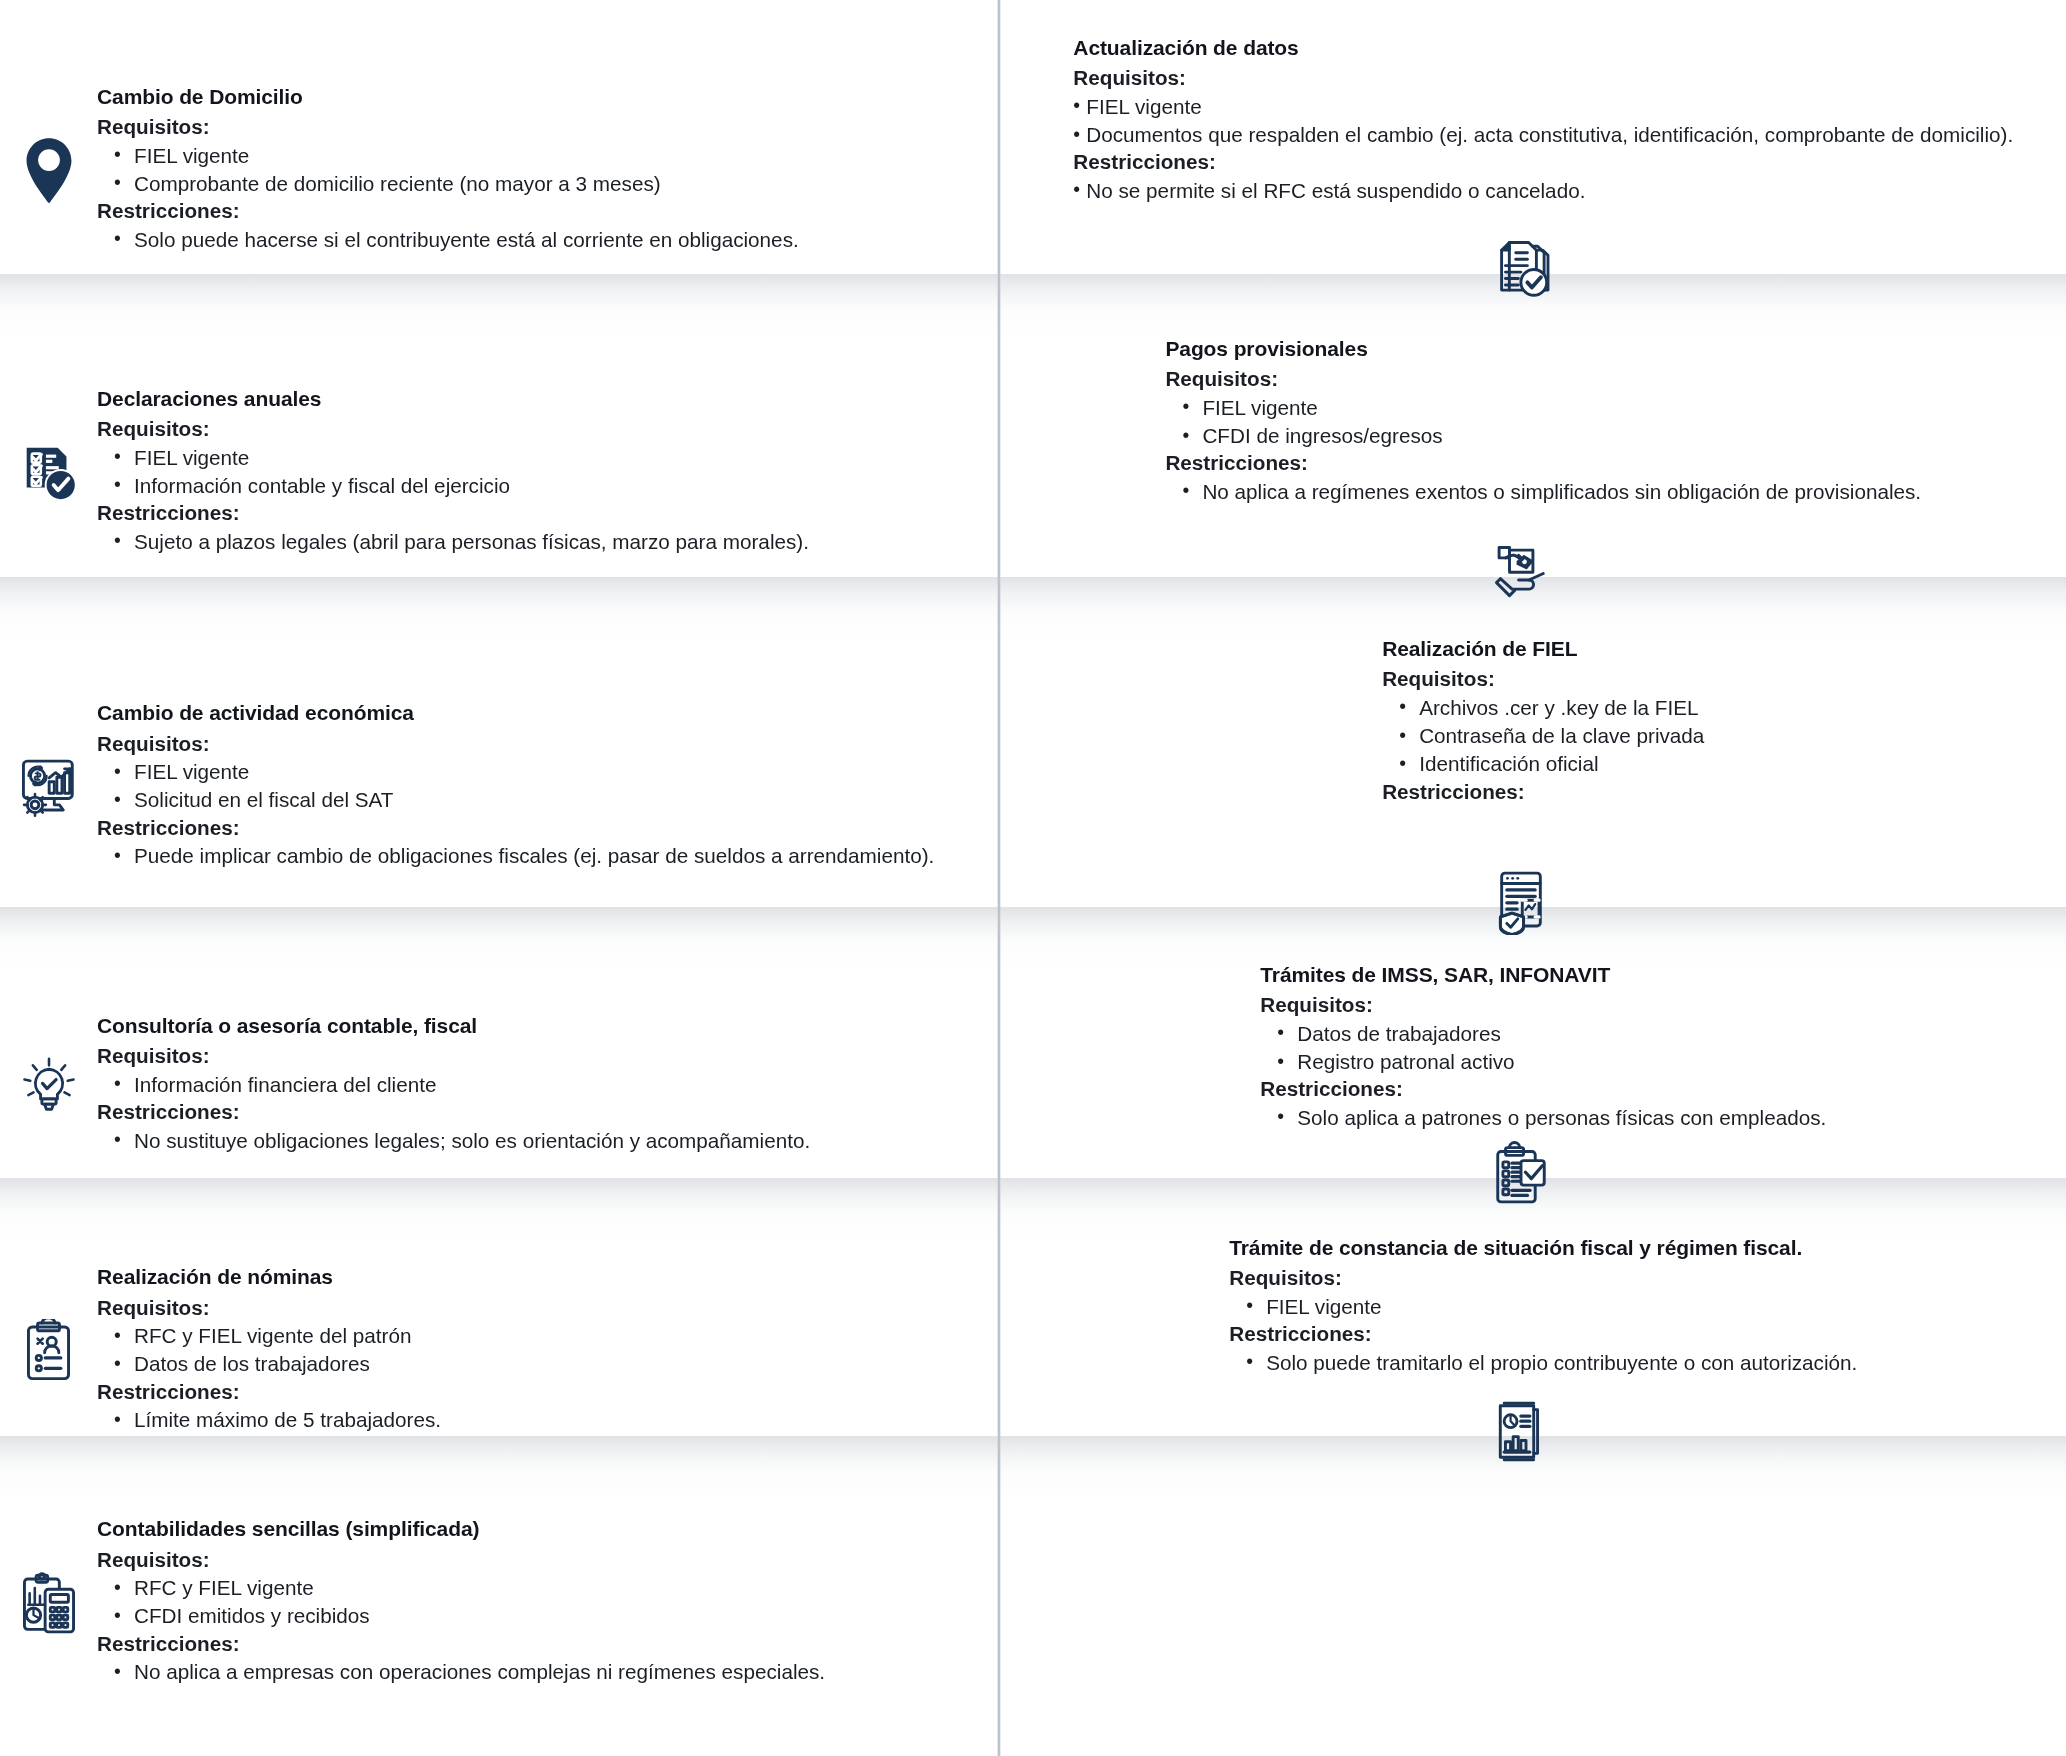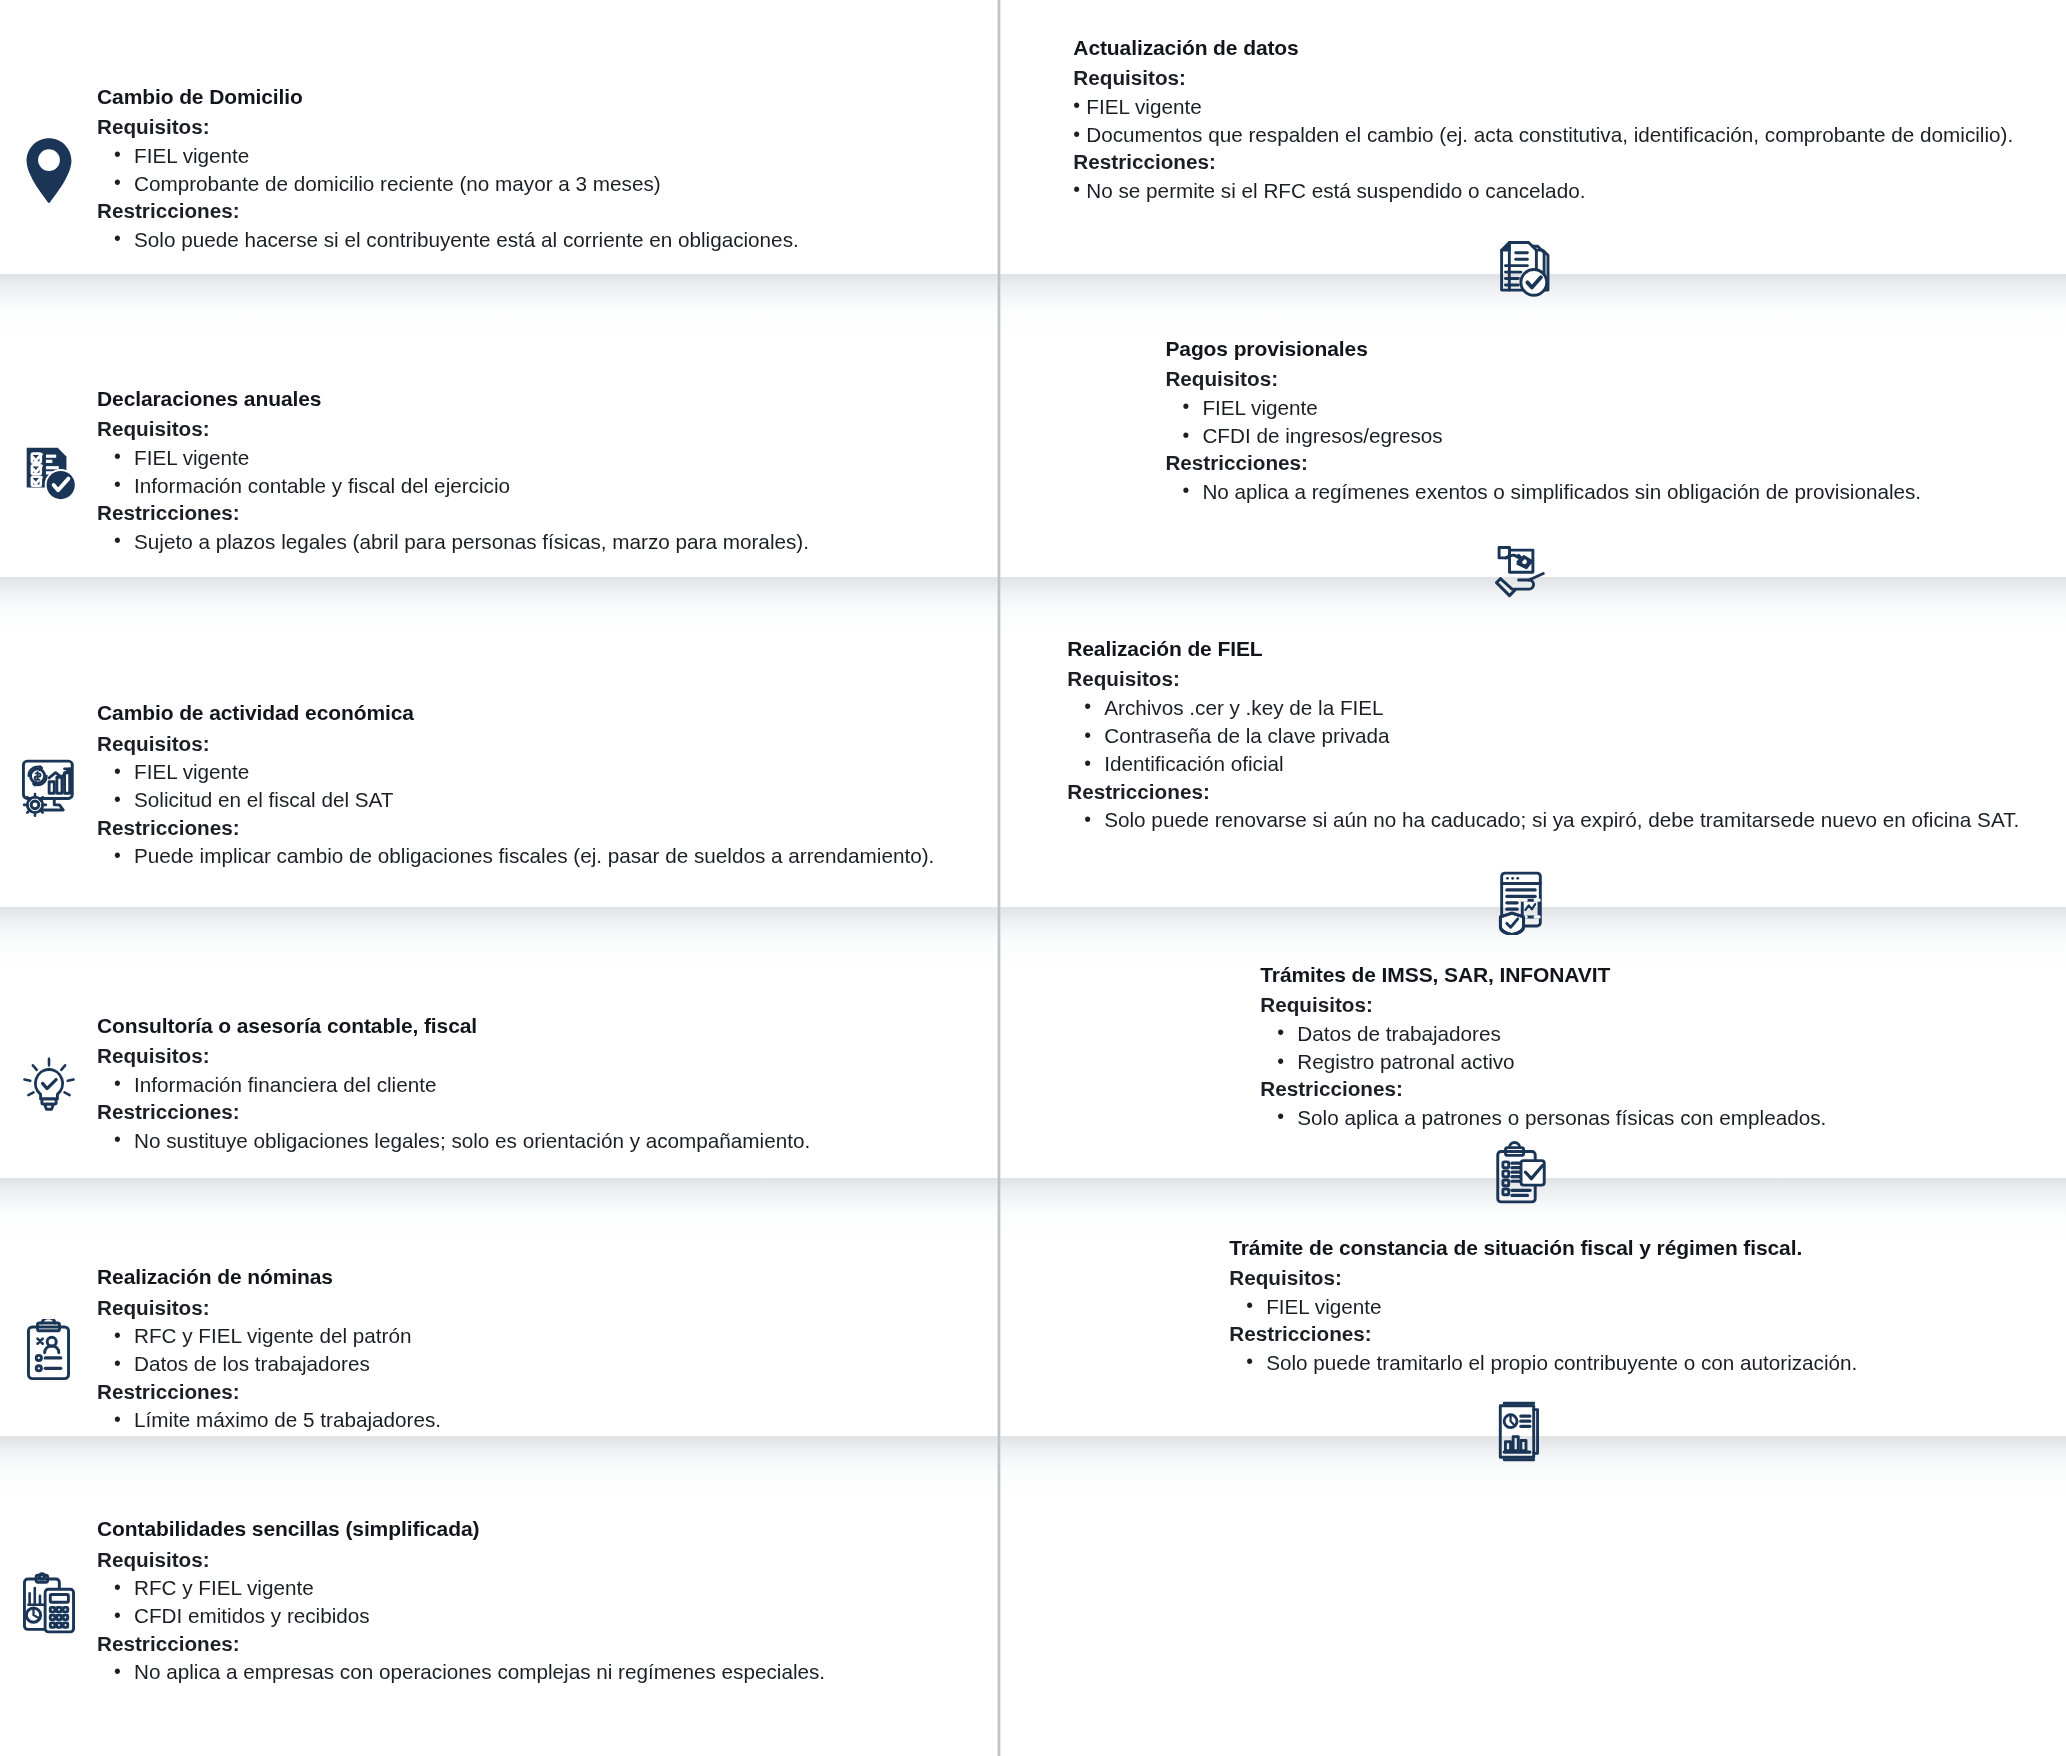--- a/index.html
+++ b/index.html
@@ -344,23 +344,20 @@
       <div class="card right">
         <div class="card-body">
           <div class="card-title">Realización de FIEL</div>
           <div class="label">Requisitos:</div>
           <ul class="bullets">
             <li>Archivos .cer y .key de la FIEL</li>
             <li>Contraseña de la clave privada</li>
             <li>Identificación oficial</li>
           </ul>
           <div class="label">Restricciones:</div>
-          <ul class="bullets">
-            <li>Solo puede renovarse si aún no ha caducado; si ya expiró, debe tramitarsede nuevo en oficina SAT.</li>
-          </ul>
         </div>
         <div class="icon-slot">
           <svg width="62" height="67" viewBox="0 0 96 104" aria-hidden="true">
             <g fill="none" stroke="#1b3557" stroke-width="4.5" stroke-linecap="round" stroke-linejoin="round">
               <rect x="18" y="8" width="60" height="82" rx="5"></rect>
               <line x1="18" y1="24" x2="78" y2="24"></line>
               <circle cx="27" cy="16" r="2.2" fill="#1b3557" stroke="none"></circle>
               <circle cx="35" cy="16" r="2.2" fill="#1b3557" stroke="none"></circle>
               <circle cx="43" cy="16" r="2.2" fill="#1b3557" stroke="none"></circle>
               <line x1="26" y1="34" x2="70" y2="34" stroke-width="5"></line>

